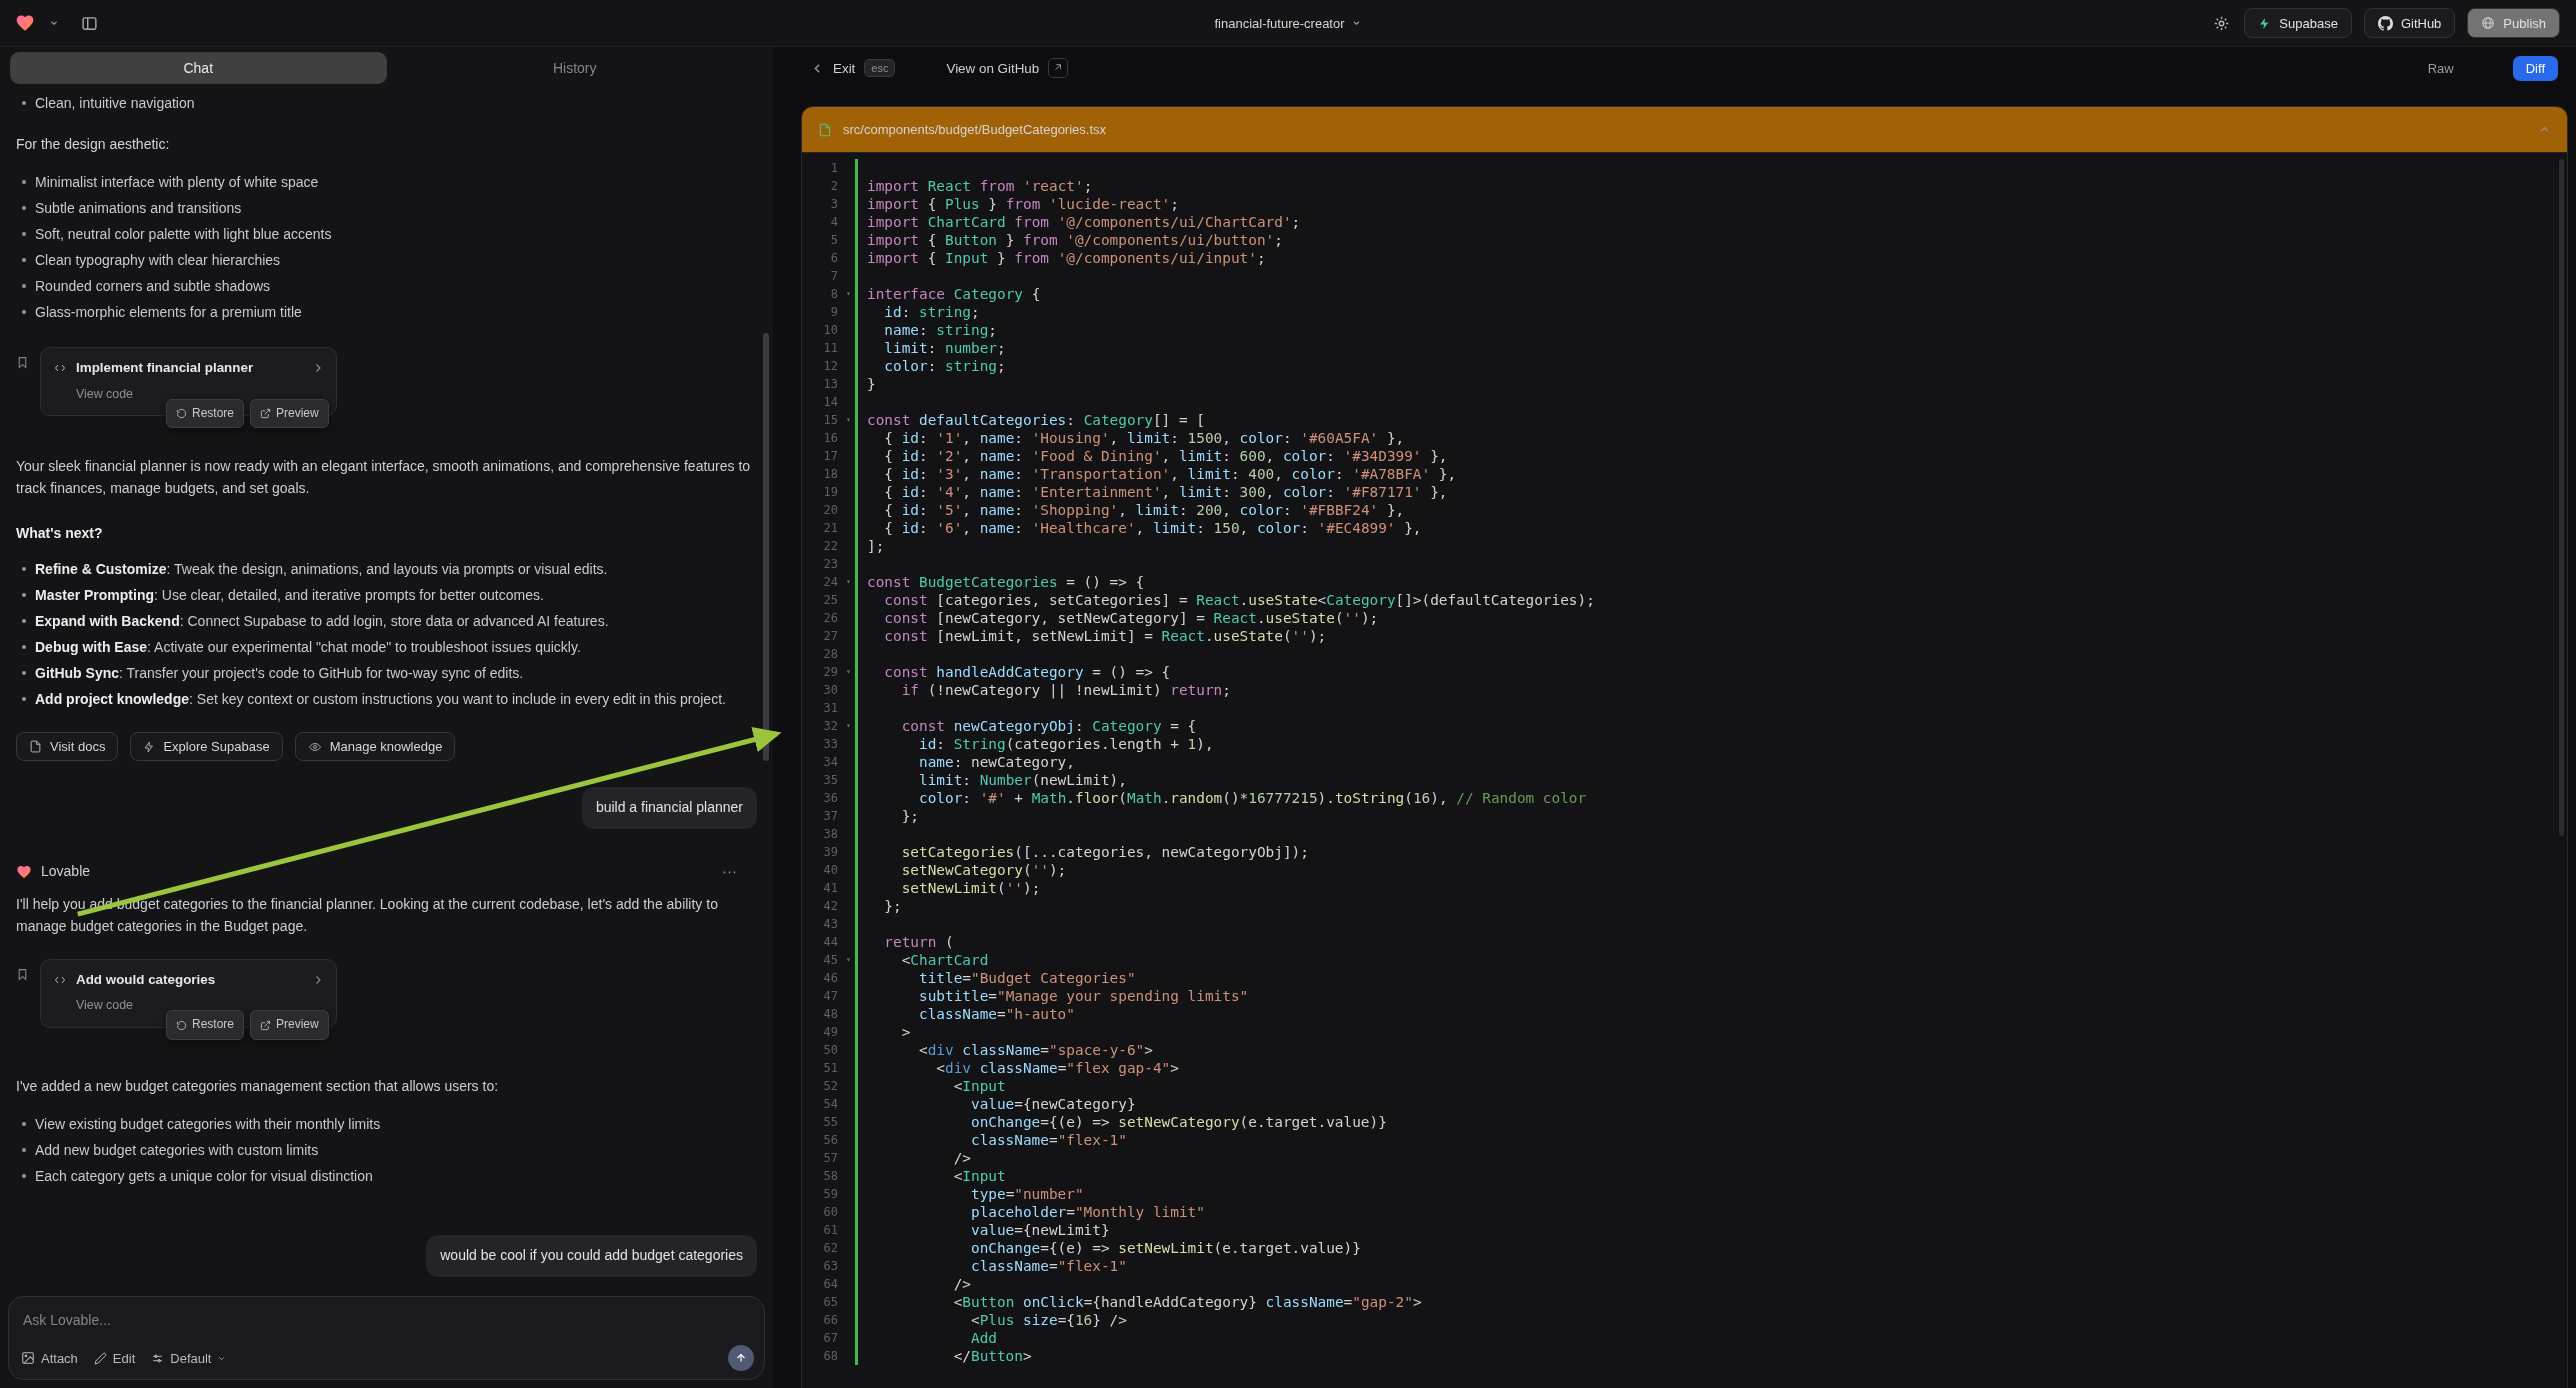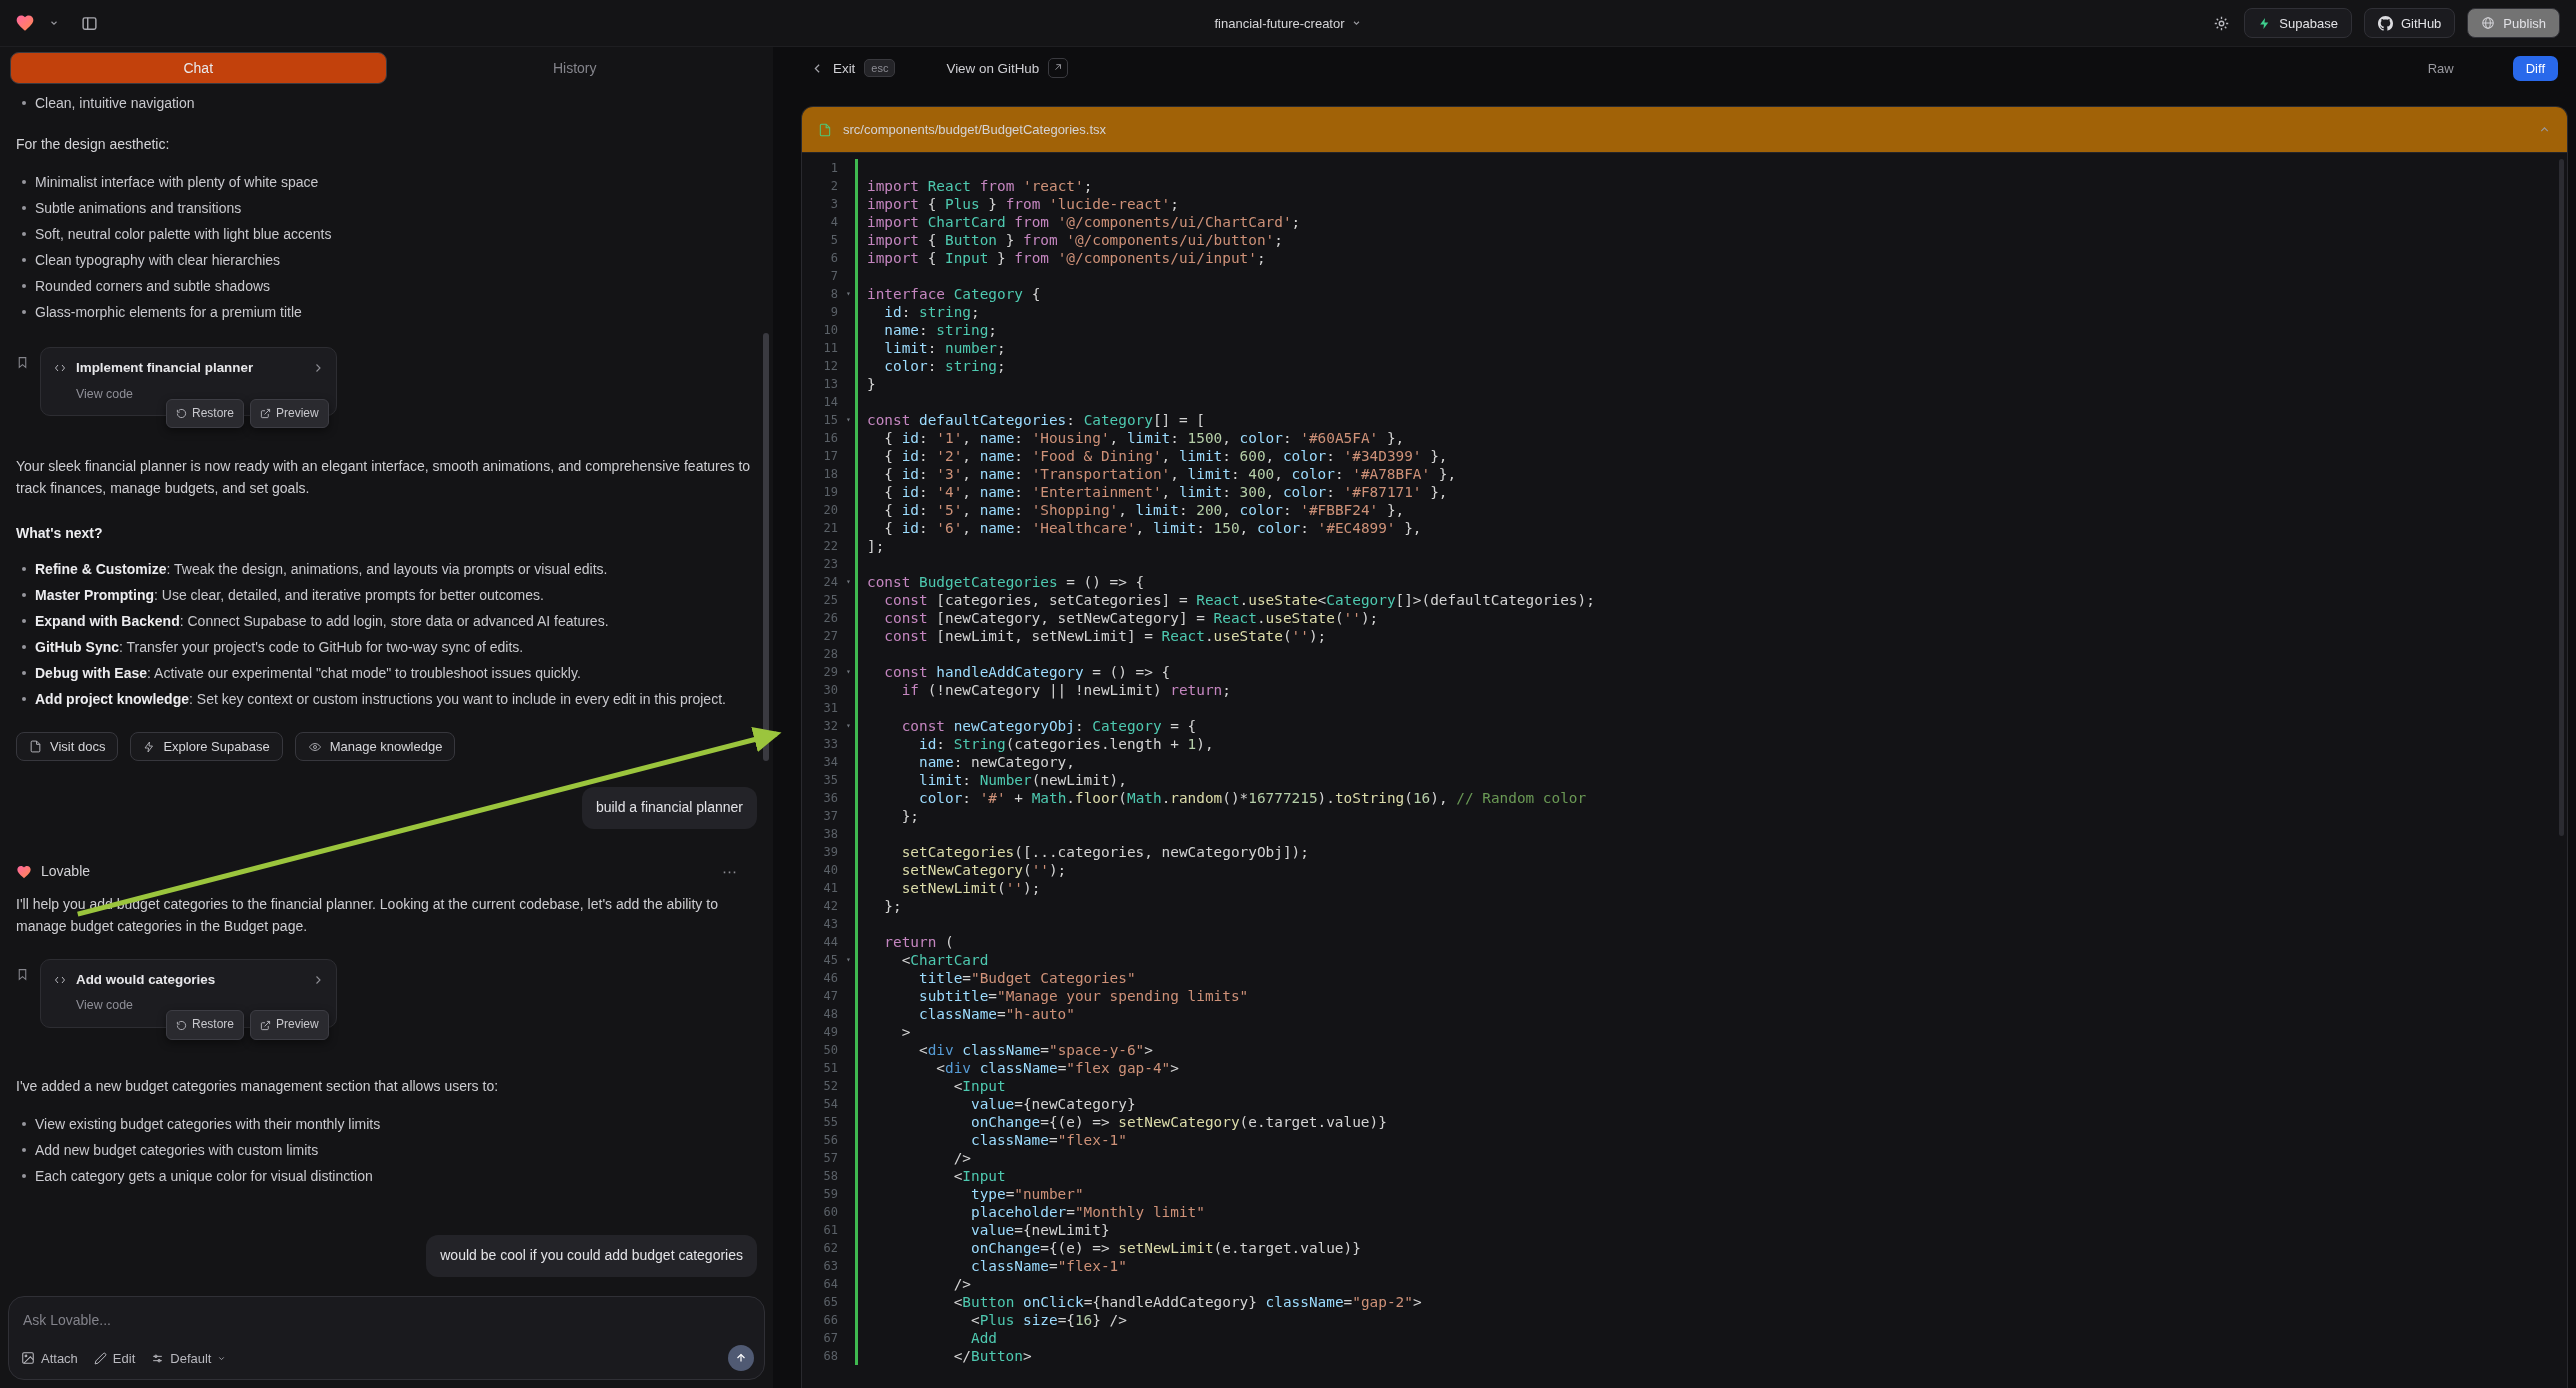--- a/index.html
+++ b/index.html
@@ -18,21 +18,21 @@
           border-radius:8px;background:#1b1b1f;color:#e2e2e6;font-size:13px;cursor:pointer;}
   .tb-btn.filled{background:#737373;}
   .icon-only{border:none;background:transparent;padding:0 2px;cursor:pointer;display:flex;align-items:center;}
 
   
   .chat-panel{position:absolute;top:46px;left:0;width:773px;bottom:0;background:#141416;
               display:flex;flex-direction:column;z-index:4;}
   .chat-tabs{display:flex;margin:6px 10px 0 10px;height:32px;flex:none;}
   .tab{flex:1;display:flex;align-items:center;justify-content:center;font-size:14px;border-radius:9px;
        color:#85858c;cursor:pointer;border:1px solid transparent;}
-  .tab.active{background:#c2410c;border-color:#3a3a40;color:#e9e9ec;text-align:center;}
+  .tab.active{background:#404040;border-color:#3a3a40;color:#e9e9ec;text-align:center;}
   .chat-scroll{flex:1;overflow:hidden;position:relative;padding:6px 16px 0 16px;font-size:14px;line-height:21.4px;}
   .chat-scrollbar{position:absolute;right:4px;top:249px;width:6px;height:428px;border-radius:3px;background:#3a3a40;}
 
   ul.bullets{list-style:none;margin:0;padding:0;}
   ul.bullets li{position:relative;padding-left:19px;line-height:26px;color:#c9c9ce;}
   ul.bullets li::before{content:"";position:absolute;left:6px;top:11px;width:4px;height:4px;border-radius:50%;background:#97979e;}
   ul.bullets li .b{font-weight:700;color:#ececef;}
 
   .chat-heading{margin:18px 0 14px 0;color:#d4d4d8;}
   .chat-heading.bold{font-weight:700;color:#ededf0;margin:24px 0 12px 0;}
@@ -228,22 +228,22 @@
         </div>
       </div>
 
       <p class="chat-p" style="margin-top:40px;">Your sleek financial planner is now ready with an elegant interface, smooth animations, and comprehensive features to track finances, manage budgets, and set goals.</p>
 
       <div class="chat-heading bold">What's next?</div>
       <ul class="bullets">
           <li><span class="b">Refine &amp; Customize</span>: Tweak the design, animations, and layouts via prompts or visual edits.</li>
           <li><span class="b">Master Prompting</span>: Use clear, detailed, and iterative prompts for better outcomes.</li>
           <li><span class="b">Expand with Backend</span>: Connect Supabase to add login, store data or advanced AI features.</li>
+          <li><span class="b">Debug with Ease</span>: Activate our experimental "chat mode" to troubleshoot issues quickly.</li>
           <li><span class="b">GitHub Sync</span>: Transfer your project's code to GitHub for two-way sync of edits.</li>
-          <li><span class="b">Debug with Ease</span>: Activate our experimental "chat mode" to troubleshoot issues quickly.</li>
           <li><span class="b">Add project knowledge</span>: Set key context or custom instructions you want to include in every edit in this project.</li>
         </ul>
 
       <div class="action-row">
         <button class="action-btn">
           <svg width="13" height="13" viewBox="0 0 24 24" fill="none" stroke="#b5b5bb" stroke-width="1.8">
               <path d="M14 2H6a2 2 0 0 0-2 2v16a2 2 0 0 0 2 2h12a2 2 0 0 0 2-2V8z"></path>
               <polyline points="14 2 14 8 20 8"></polyline>
             </svg>
           <span>Visit docs</span>

